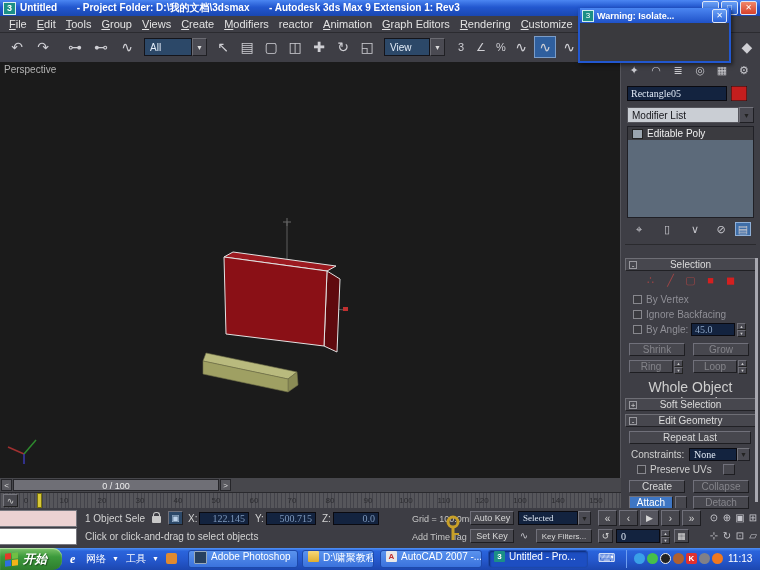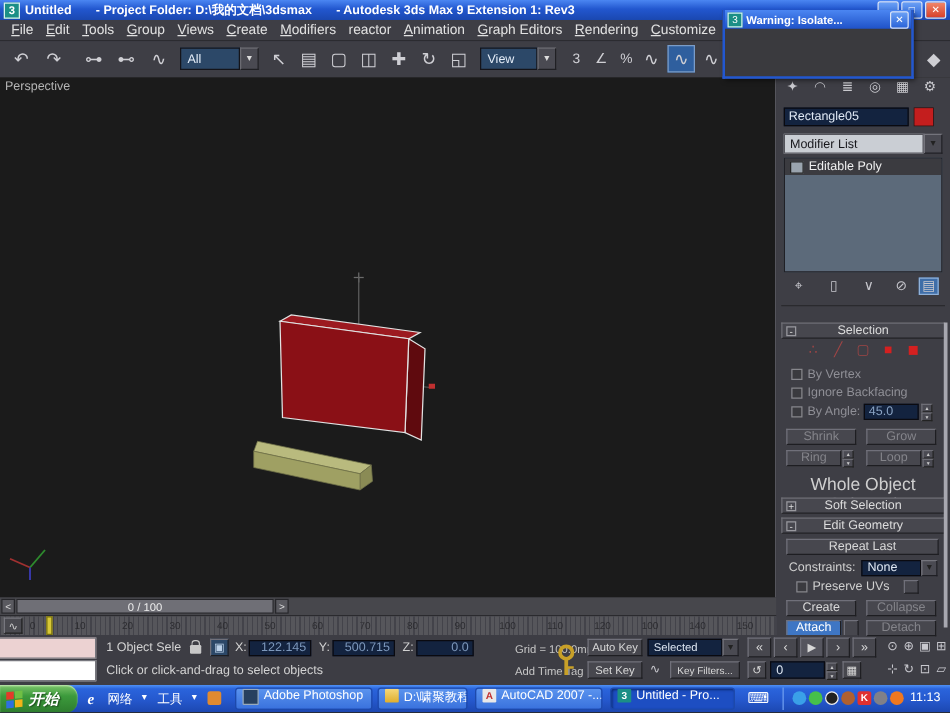--- a/index.html
+++ b/index.html
@@ -23,21 +23,21 @@
   .tbtn.hl{background:#2f5f9e;border:1px solid #7a9cc8;line-height:20px;width:22px;height:22px;box-sizing:border-box;}
   .tdd{position:absolute;top:5px;height:18px;background:#2c4868;color:#e4edf8;font-size:10px;line-height:18px;padding:0 5px;border:1px solid #14141a;box-sizing:border-box;}
   .tdd-arrow{position:absolute;top:5px;width:15px;height:18px;background:#4a4a52;border:1px solid #6b6b72;border-right-color:#202024;border-bottom-color:#202024;color:#ddd;font-size:7px;text-align:center;line-height:18px;box-sizing:border-box;}
   
   .vp{position:absolute;left:0;top:62px;width:621px;height:416px;background:#1b1b1b;border-right:1px solid #55555c;box-sizing:border-box;}
   .vplabel{position:absolute;left:4px;top:2px;color:#b4b4b4;font-size:10px;}
   
   .cmd{position:absolute;left:621px;top:62px;width:139px;height:446px;background:#3e3e45;}
   .tabs{position:absolute;left:2px;top:0;width:134px;height:18px;display:flex;}
   .tab{width:22px;height:17px;text-align:center;line-height:17px;color:#c9c9ce;font-size:11px;}
-  .fld{background:#13233f;color:#dfe8f4;border:1px solid #0a0a10;font-size:10px;box-sizing:border-box;}
+  .fld{background:#13233f;color:#dfe8f4;border:1px solid #0a0a10;font-size:10px;box-sizing:border-box;font-family:Liberation Serif, serif;}
   .ddl{background:#caced4;color:#17171c;font-size:10px;border:1px solid #55555c;box-sizing:border-box;}
   .dda{background:#4a4a52;border:1px solid #74747c;border-right-color:#1f1f24;border-bottom-color:#1f1f24;color:#222;font-size:7px;text-align:center;box-sizing:border-box;}
   .stack{position:absolute;left:6px;top:64px;width:127px;height:92px;background:#5c6a7a;border:1px solid #202026;box-sizing:border-box;}
   .stackrow{height:13px;background:#3b3b40;color:#f0f0f0;font-size:10px;line-height:13px;padding-left:4px;display:flex;align-items:center;gap:4px;}
   .stkico{width:9px;height:8px;background:#9aa4ae;border:1px solid #222;display:inline-block;}
   .stooli{position:absolute;top:160px;width:16px;height:15px;color:#c6c6cc;font-size:11px;text-align:center;line-height:15px;}
   .hdr{position:absolute;left:4px;width:131px;height:13px;background:#47474e;border:1px solid #6e6e75;border-right-color:#212125;border-bottom-color:#212125;color:#dcdcdc;font-size:10px;text-align:center;line-height:12px;box-sizing:border-box;}
   .hdrbox{position:absolute;left:3px;top:2px;width:8px;height:8px;border:1px solid #99999f;color:#ddd;font-size:8px;line-height:7px;text-align:center;box-sizing:border-box;}
   .btn{background:#47474e;border:1px solid #70707a;border-right-color:#1e1e22;border-bottom-color:#1e1e22;color:#d8d8d8;font-size:10px;text-align:center;box-sizing:border-box;}
   .btn.dis{color:#84848a;}

